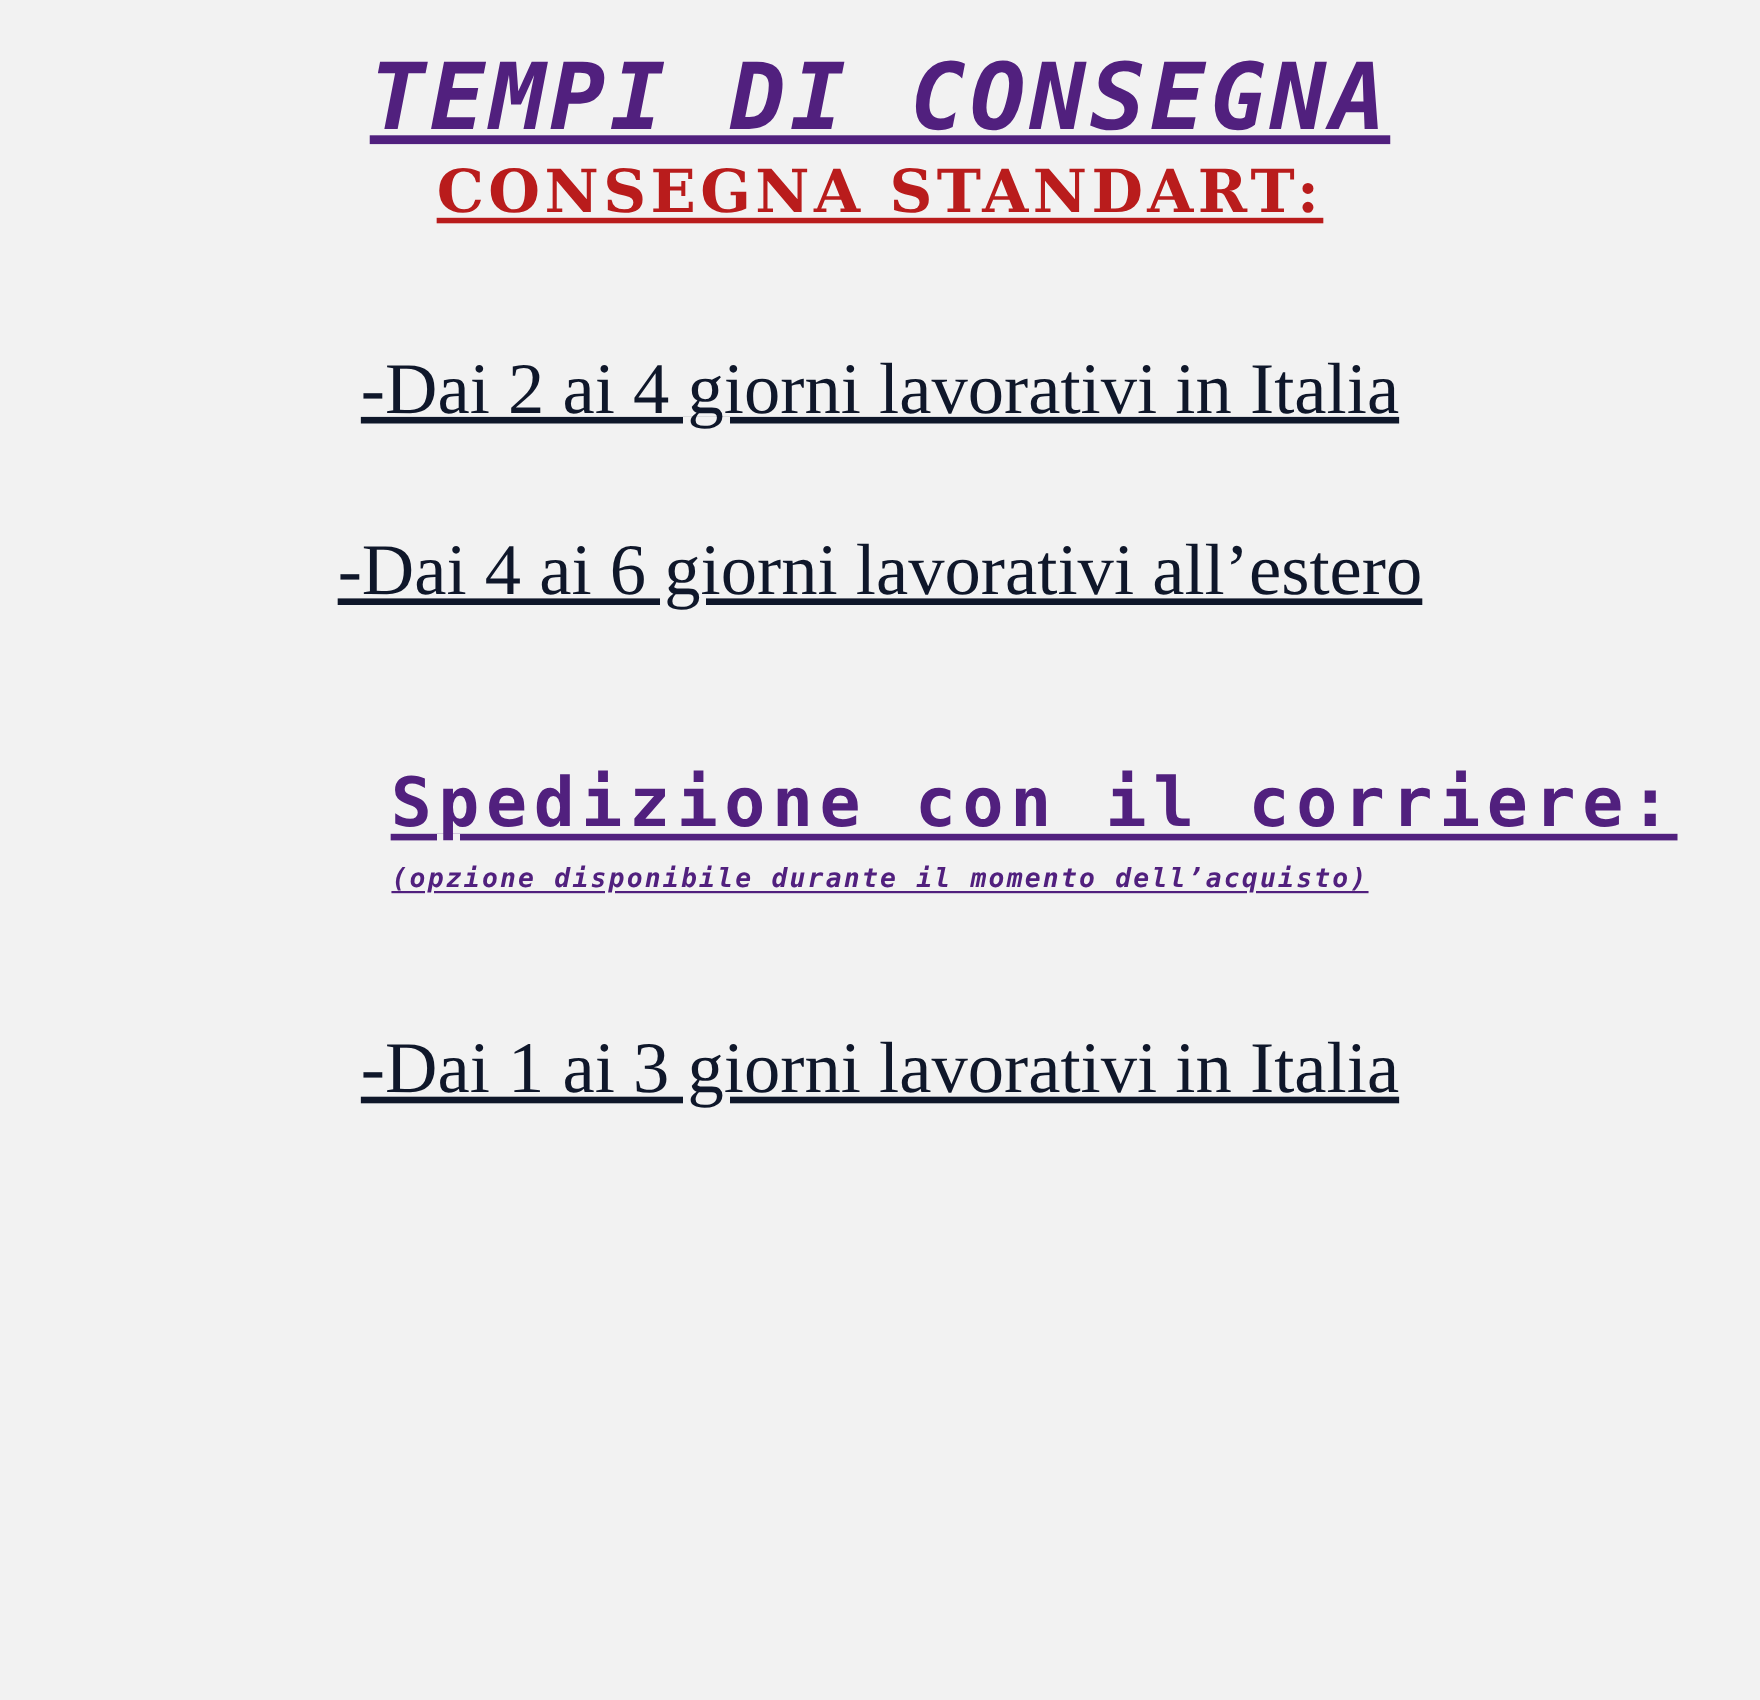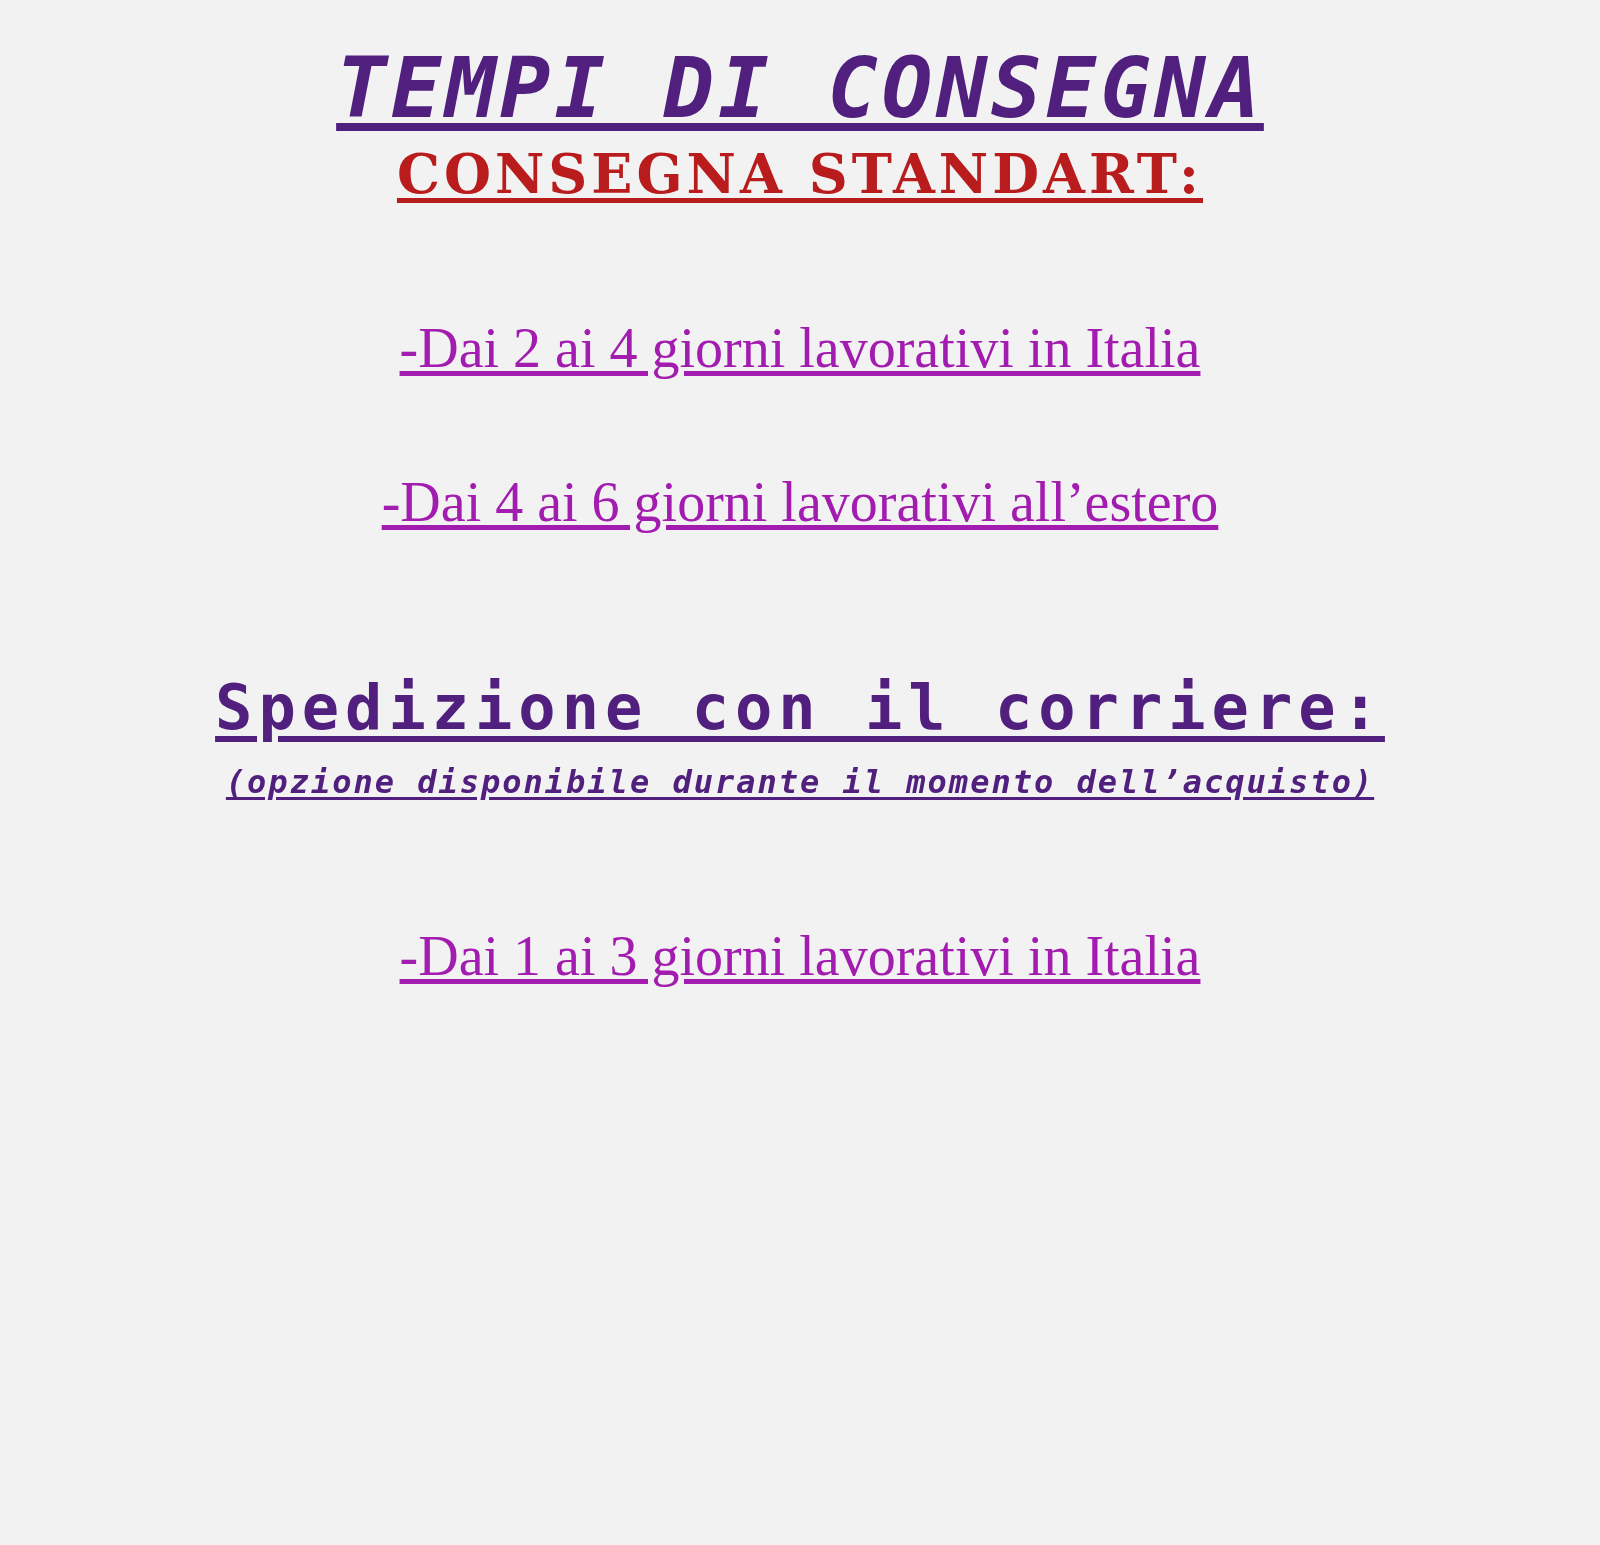--- a/index.html
+++ b/index.html
@@ -49,22 +49,22 @@
     letter-spacing: 4px;
     text-decoration: underline;
     text-underline-offset: 5px;
     margin-top: 10px;
     white-space: nowrap;
   }
 
   
   .line {
     font-family: "Liberation Serif", serif;
-    color: #a21caf;
-    font-size: 56px;
+    color: #0f172a;
+    font-size: 66px;
     text-decoration: underline;
     text-underline-offset: 4px;
     line-height: 1.1;
     white-space: nowrap;
   }
   .line.l1 { margin-top: 112px; }
   .line.l2 { margin-top: 92px; }
   .line.l3 { margin-top: 118px; }
   .line.l4 { margin-top: 96px; }
 
@@ -72,27 +72,28 @@
   .courier-head {
     font-family: "DejaVu Sans Mono", monospace;
     font-weight: bold;
     color: #51207e;
     font-size: 62px;
     letter-spacing: 6px;
     text-decoration: underline;
     text-underline-offset: 7px;
     margin-top: 138px;
     white-space: nowrap;
+    text-align: right;
   }
   .courier-note {
     font-family: "DejaVu Sans Mono", monospace;
     font-weight: bold;
     font-style: italic;
     color: #51207e;
-    font-size: 32px;
+    font-size: 24px;
     letter-spacing: 2px;
     text-decoration: underline;
     text-underline-offset: 4px;
     line-height: 1.55;
     margin-top: 14px;
     width: 1320px;
     margin-left: auto;
     margin-right: auto;
   }
 </style>

